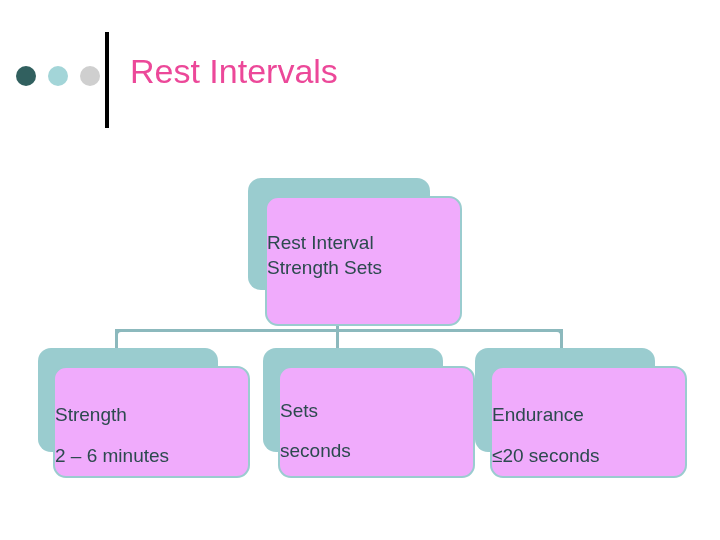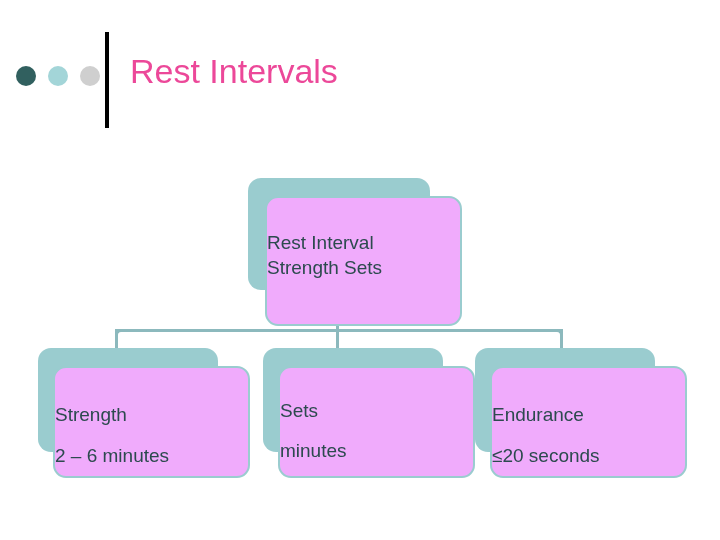--- a/index.html
+++ b/index.html
@@ -227,21 +227,21 @@
       <div class="node-front">
         <span class="node-line">Strength</span>
         <span class="node-line">2 – 6 minutes</span>
       </div>
     </div>
 
     <div class="node node-child" id="node-size">
       <div class="node-back"></div>
       <div class="node-front">
         <span class="node-line">Sets</span>
-        <span class="node-line">minutes</span>
+        <span class="node-line">seconds</span>
       </div>
     </div>
 
     <div class="node node-child" id="node-endurance">
       <div class="node-back"></div>
       <div class="node-front">
         <span class="node-line">Endurance</span>
         <span class="node-line">≤20 seconds</span>
       </div>
     </div>

